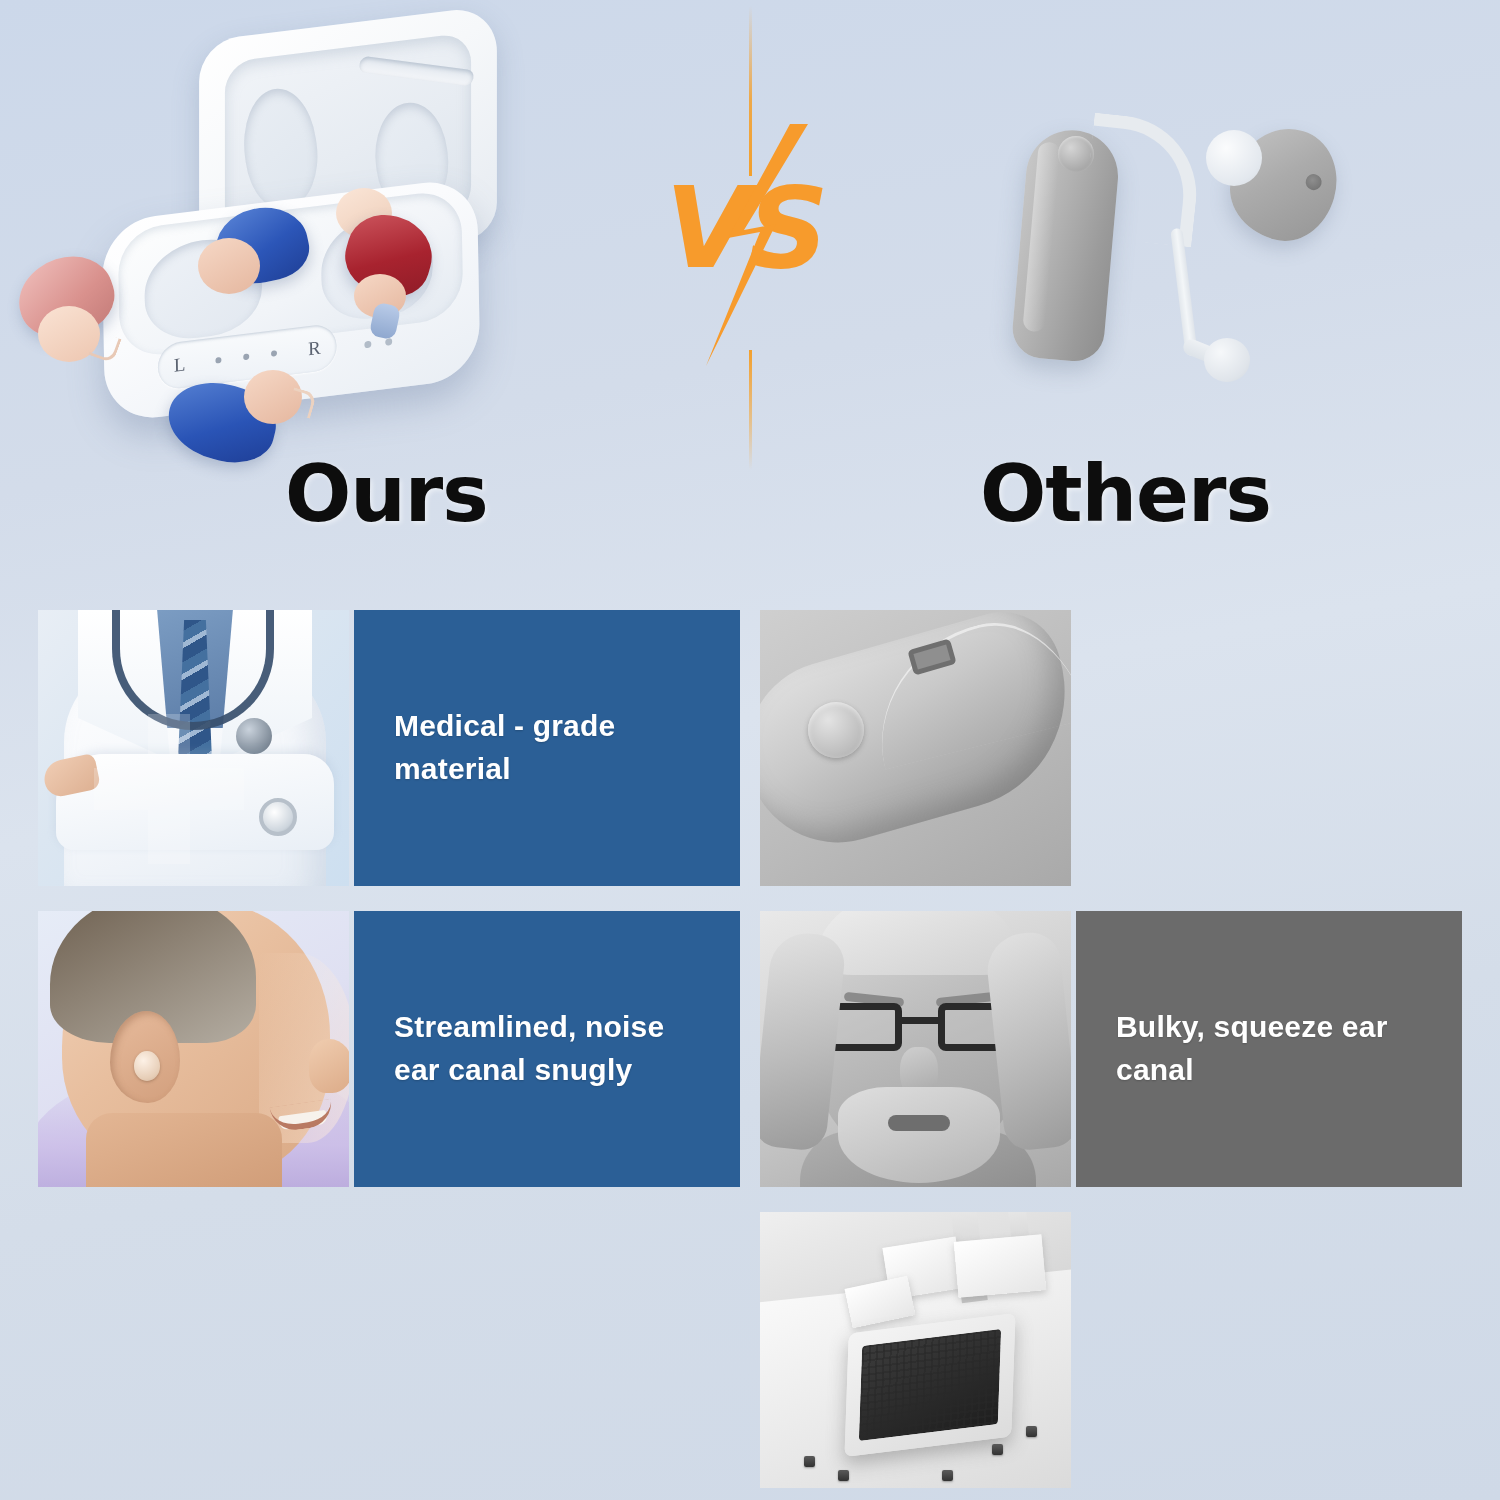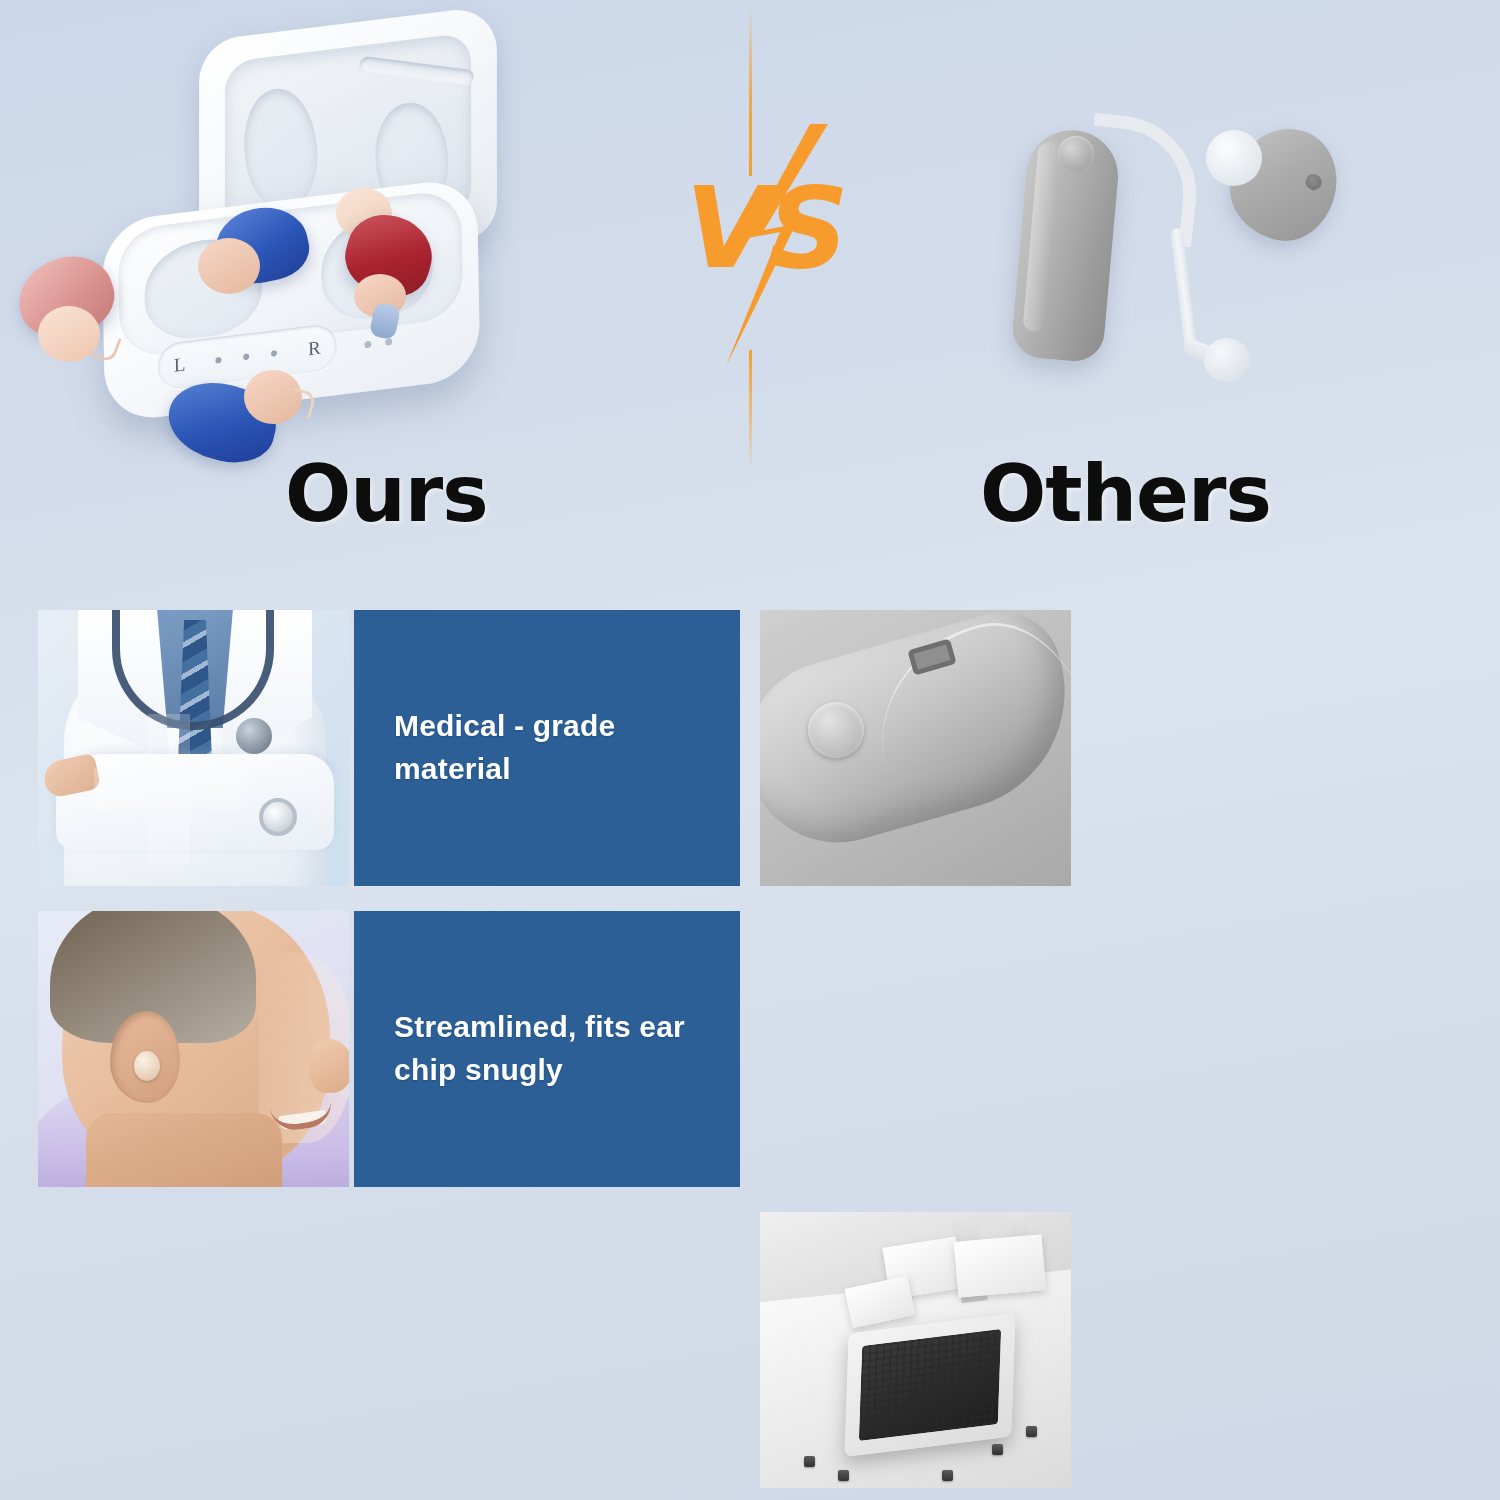--- a/index.html
+++ b/index.html
@@ -36,21 +36,21 @@
     top: 6px; height: 170px;
     background: linear-gradient(to bottom, rgba(245,165,50,0) 0%, rgba(243,160,45,.85) 55%, rgba(243,160,45,1) 100%);
   }
   .divider-bottom {
     top: 350px; height: 120px;
     background: linear-gradient(to bottom, rgba(243,160,45,1) 0%, rgba(245,165,50,.5) 60%, rgba(245,165,50,0) 100%);
   }
 
   .vs-wrap {
     position: absolute;
-    left: 660px; top: 120px;
+    left: 640px; top: 120px;
     width: 210px; height: 250px;
   }
   .vs-text {
     position: absolute;
     left: 0; top: 52px;
     width: 210px;
     text-align: center;
     font-family: "DejaVu Sans", sans-serif;
     font-size: 112px;
     font-weight: 700;
@@ -744,39 +744,63 @@
             <div class="prof-hair"></div>
             <div class="prof-ear"></div>
             <div class="prof-earbud"></div>
             <div class="prof-nose"></div>
             <div class="prof-teeth"></div>
             <div class="prof-smile"></div>
             <div class="prof-neck"></div>
           </div>
         </div>
         <div class="card-panel panel-blue">
-          <div class="card-label">Streamlined, fits ear chip snugly</div>
+          <div class="card-label">Streamlined, noise ear canal snugly</div>
         </div>
       </div>
 
     </div>
 
     <div class="col col-right">
 
       <div class="card r1">
         <div class="card-img">
           <div class="ph ph-bte-gray">
             <div class="greybte-body"></div>
             <div class="greybte-seam"></div>
             <div class="greybte-btn"></div>
             <div class="greybte-slot"></div>
           </div>
         </div>
       </div>
 
+      <div class="card r2">
+        <div class="card-img">
+          <div class="ph ph-elder">
+            <div class="eld-shirt"></div>
+            <div class="eld-head"></div>
+            <div class="eld-hair"></div>
+            <div class="eld-brow l"></div>
+            <div class="eld-brow r"></div>
+            <div class="eld-glass">
+              <div class="eld-lens l"></div>
+              <div class="eld-bridge"></div>
+              <div class="eld-lens r"></div>
+            </div>
+            <div class="eld-nose"></div>
+            <div class="eld-beard"></div>
+            <div class="eld-mouth"></div>
+            <div class="eld-hand l"></div>
+            <div class="eld-hand r"></div>
+          </div>
+        </div>
+        <div class="card-panel panel-gray">
+          <div class="card-label">Bulky, squeeze ear canal</div>
+        </div>
+      </div>
 
       <div class="card r3">
         <div class="card-img">
           <div class="ph ph-chip-gray">
             <div class="cg-table"></div>
             <div class="cg-bar b1"></div>
             <div class="cg-bar b2"></div>
             <div class="cg-paper p1"></div>
             <div class="cg-paper p2"></div>
             <div class="cg-paper p3"></div>

